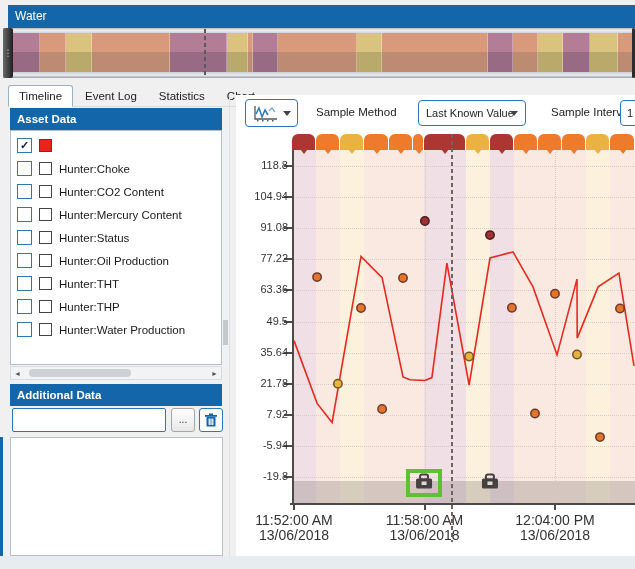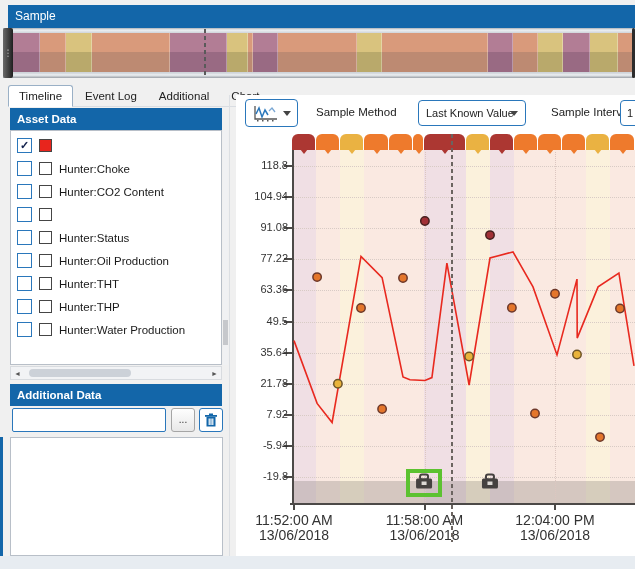--- a/index.html
+++ b/index.html
@@ -92,21 +92,21 @@
   .tooltip{top:541px;border:1px solid #2b2b2b;background:#fff;font-size:10.5px;color:#111;
     padding:1px 4px;white-space:nowrap;z-index:7;}
   .bottom-strip{position:absolute;left:0;top:556px;width:635px;height:13px;background:#e7ecf1;}
 </style>
 </head>
 <body>
 
 <div id="app">
 
   <div class="ev-header">
-    <span>Sample</span>
+    <span>Water</span>
   </div>
 
   <div class="strip-track">
     <div class="strip-handle left">
       <span>⋮</span>
     </div>
     <div id="strip-blocks" class="strip-blocks">
         <div class="blk" style="width: 27px; flex: 0 0 auto; background: linear-gradient(rgb(178, 125, 149) 0px, rgb(178, 125, 149) 50%, rgb(153, 106, 131) 50%, rgb(153, 106, 131) 100%);"></div>
         <div class="blk" style="width: 26px; flex: 0 0 auto; background: linear-gradient(rgb(217, 154, 123) 0px, rgb(217, 154, 123) 50%, rgb(189, 138, 114) 50%, rgb(189, 138, 114) 100%);"></div>
         <div class="blk" style="width: 26px; flex: 0 0 auto; background: linear-gradient(rgb(217, 195, 126) 0px, rgb(217, 195, 126) 50%, rgb(185, 169, 107) 50%, rgb(185, 169, 107) 100%);"></div>
@@ -125,21 +125,21 @@
         <div class="blk" style="width: 28px; flex: 0 0 auto; background: linear-gradient(rgb(217, 195, 126) 0px, rgb(217, 195, 126) 50%, rgb(185, 169, 107) 50%, rgb(185, 169, 107) 100%);"></div>
         <div class="blk" style="width: 17px; flex: 0 0 auto; background: linear-gradient(rgb(217, 154, 123) 0px, rgb(217, 154, 123) 50%, rgb(189, 138, 114) 50%, rgb(189, 138, 114) 100%);"></div>
       </div>
     <div class="strip-cursor" id="strip-cursor" style="left: 201px;"></div>
     <div class="strip-handle right"></div>
   </div>
 
   <div id="tabbar" class="tabbar">
       <div class="tab active">Timeline</div>
       <div class="tab">Event Log</div>
-      <div class="tab">Additional</div>
+      <div class="tab">Statistics</div>
       <div class="tab">Chart</div>
     </div>
 
   <div class="panel-header asset-h">
     <span>Asset Data</span>
   </div>
   <div id="asset-list" class="asset-list">
       <div class="arow" style="position: relative;">
         <span class="cb">✓</span>
         <span class="sw" style="background: rgb(232, 37, 29);"></span>
@@ -150,20 +150,21 @@
         <span class="albl">Hunter:Choke</span>
       </div>
       <div class="arow" style="position: relative;">
         <span class="cb"></span>
         <span class="sw" style="background: rgb(255, 255, 255);"></span>
         <span class="albl">Hunter:CO2 Content</span>
       </div>
       <div class="arow" style="position: relative;">
         <span class="cb"></span>
         <span class="sw" style="background: rgb(255, 255, 255);"></span>
+        <span class="albl">Hunter:Mercury Content</span>
       </div>
       <div class="arow" style="position: relative;">
         <span class="cb"></span>
         <span class="sw" style="background: rgb(255, 255, 255);"></span>
         <span class="albl">Hunter:Status</span>
       </div>
       <div class="arow" style="position: relative;">
         <span class="cb"></span>
         <span class="sw" style="background: rgb(255, 255, 255);"></span>
         <span class="albl">Hunter:Oil Production</span>

